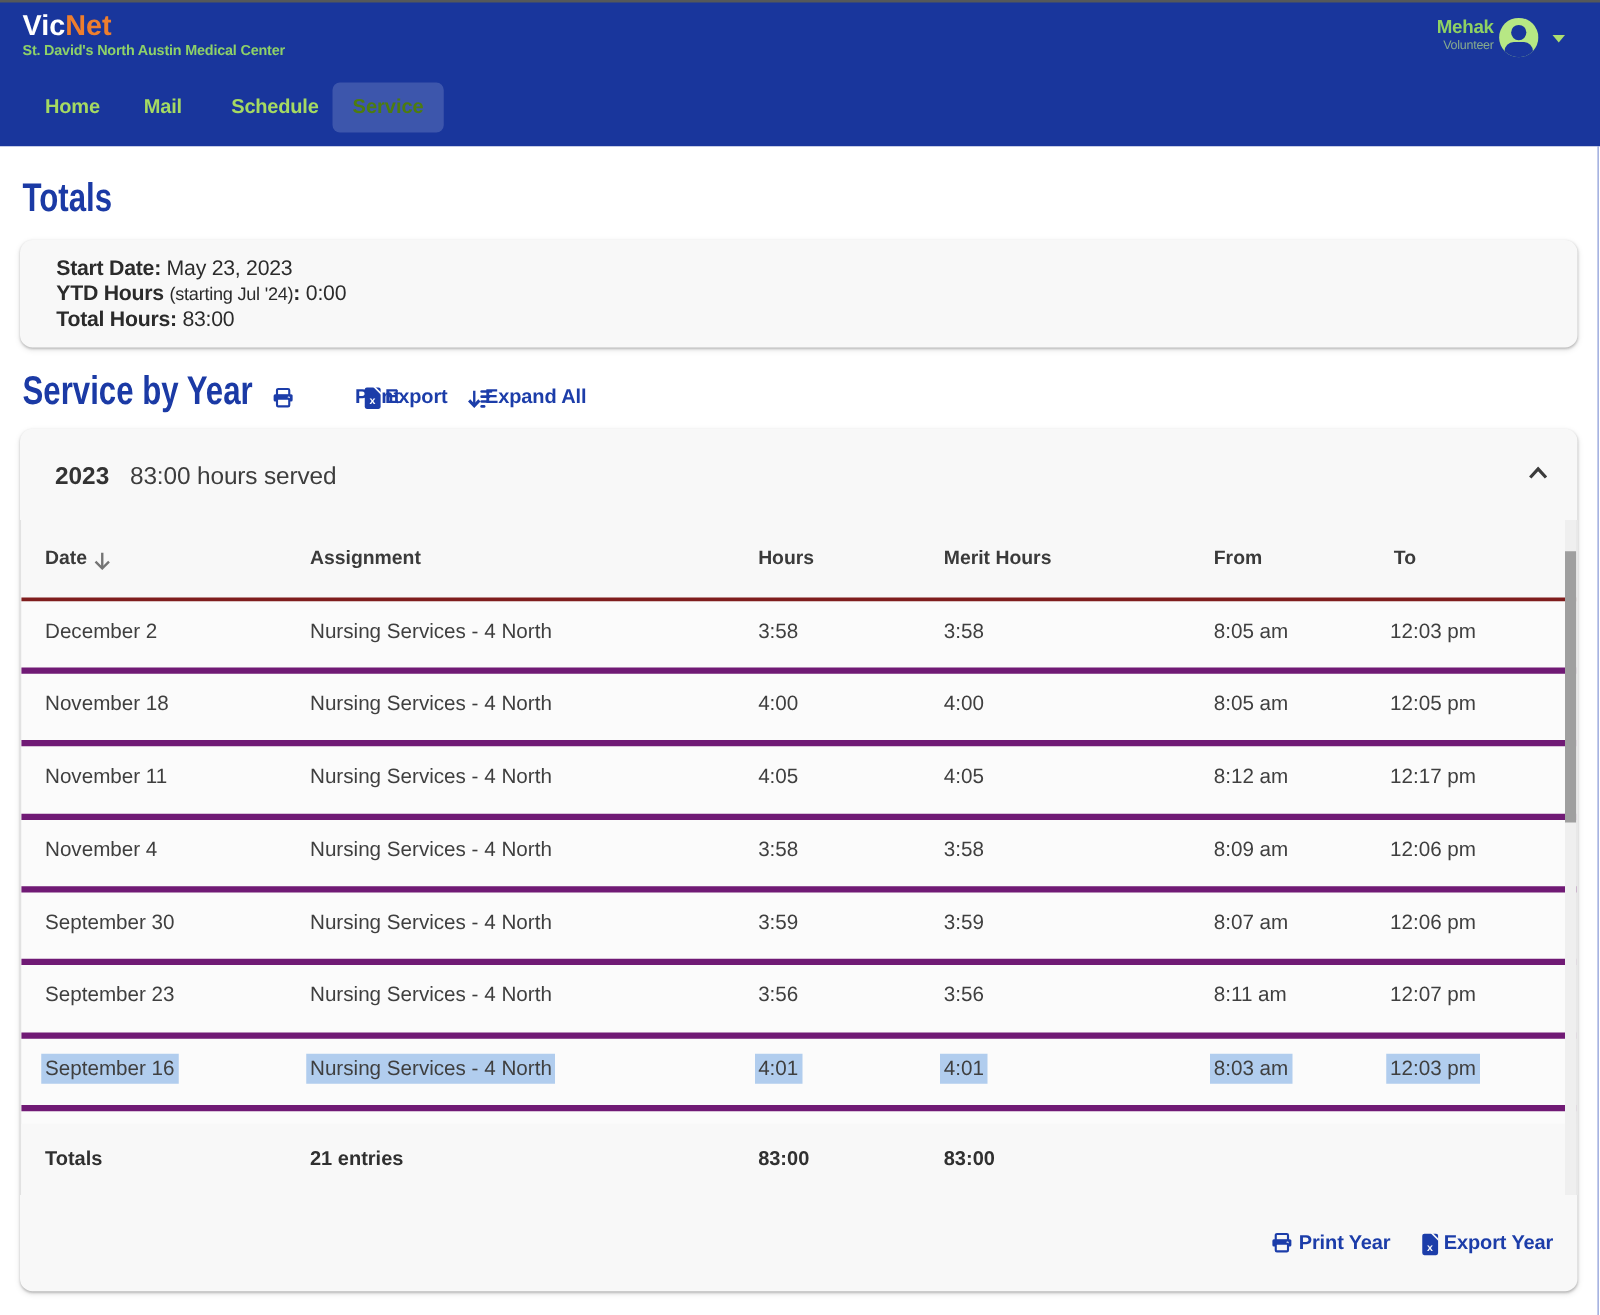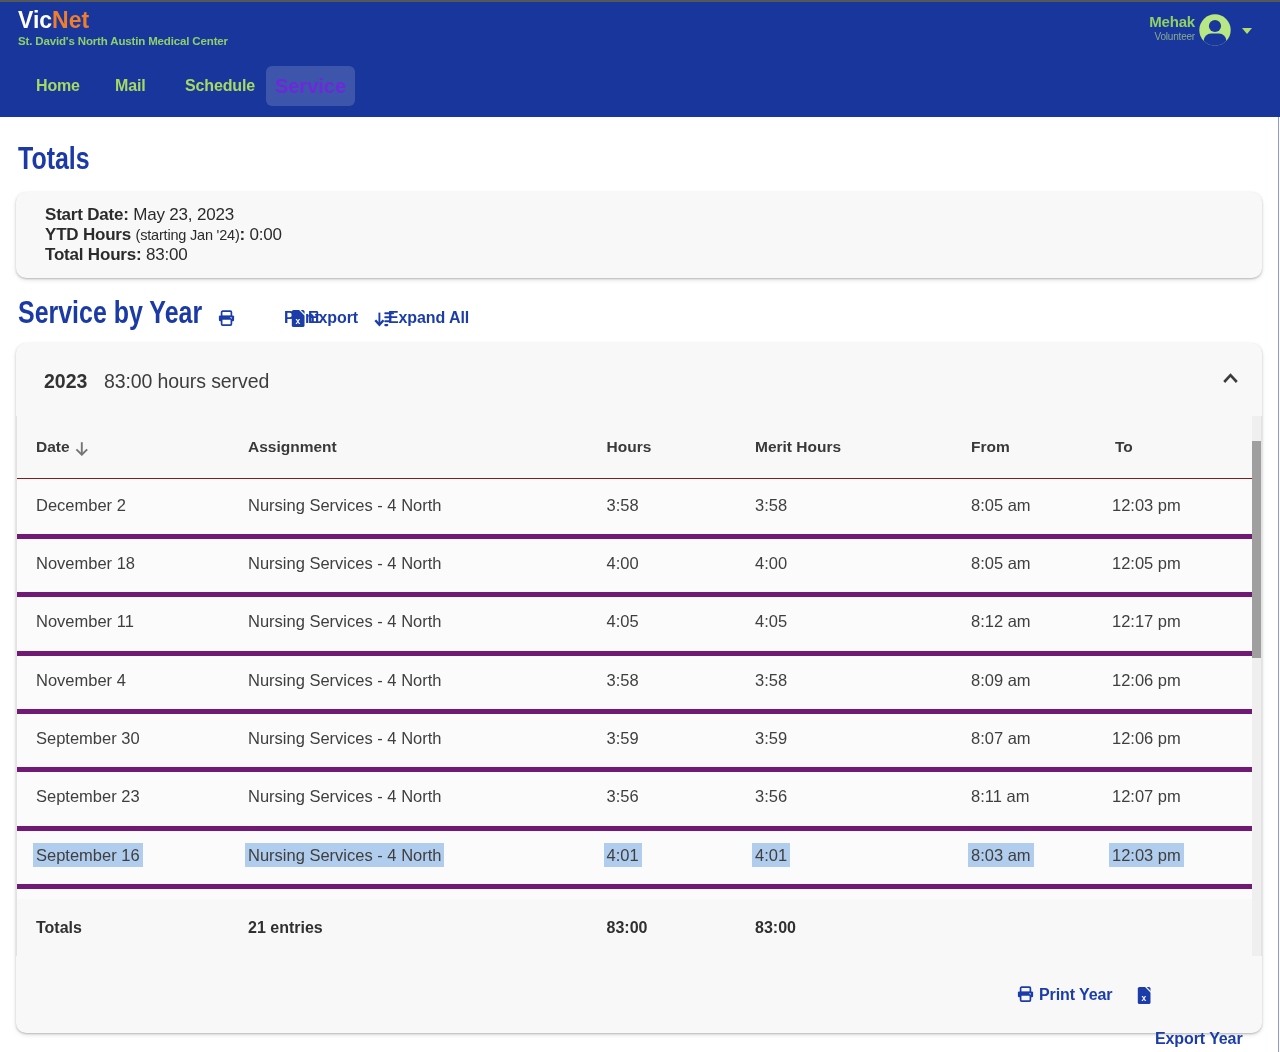--- a/index.html
+++ b/index.html
@@ -6,22 +6,22 @@
   body{width:1280px;height:1052px;position:relative;overflow:hidden;background:#fff;
        font-family:"Liberation Sans",sans-serif;}
   
   #hdr{position:absolute;left:0;top:0;width:1280px;height:117px;background:#19369c;}
   #topstrip{position:absolute;left:0;top:0;width:1280px;height:1.5px;background:#55585a;z-index:9;}
   #logo{position:absolute;left:18px;top:7px;font-size:23px;font-weight:bold;color:#fff;letter-spacing:0;}
   #logo .net{color:#ee7e2e;}
   #sub{position:absolute;left:18px;top:35px;font-size:11.5px;font-weight:bold;color:#8ed168;letter-spacing:-.15px;}
   .nav{position:absolute;font-size:16px;font-weight:bold;color:#a5da62;line-height:40px;top:66px;white-space:nowrap;letter-spacing:-.15px;}
   #svcbtn{position:absolute;left:266px;top:66px;width:89px;height:40px;border-radius:6px;
-          background:rgba(255,255,255,.16);text-align:center;font-size:20px;font-weight:bold;
-          color:#6d28d9;line-height:40px;}
+          background:rgba(255,255,255,.16);text-align:center;font-size:16px;font-weight:bold;
+          color:#4d7c0f;line-height:40px;}
   #mehak{position:absolute;right:85px;top:12.5px;font-size:15px;font-weight:bold;color:#8fd163;letter-spacing:-.2px;}
   #volun{position:absolute;right:85px;top:30.5px;font-size:10px;color:#87ab8d;letter-spacing:-.2px;}
   #caret{position:absolute;left:1242px;top:28px;width:0;height:0;
          border-left:5.5px solid transparent;border-right:5.5px solid transparent;
          border-top:6.3px solid #aede6e;}
   
   .h1{position:absolute;left:18px;font-size:32px;font-weight:bold;color:#1b3aa5;line-height:32px;white-space:nowrap;transform:scaleX(.78);transform-origin:0 50%;}
   .alink{position:absolute;font-size:16px;font-weight:bold;color:#1c3da9;line-height:16px;white-space:nowrap;letter-spacing:-.1px;}
   
   .card{position:absolute;left:16px;width:1246px;background:#f8f8f8;border-radius:10px;
@@ -33,21 +33,21 @@
   #year{position:absolute;left:28px;top:26.5px;font-size:19.5px;font-weight:bold;color:#333;}
   #yearsub{position:absolute;left:88px;top:26.5px;font-size:19.5px;color:#3d3d3d;letter-spacing:-.1px;}
   
   #tbl{position:absolute;left:0;top:73px;width:1244px;height:540px;background:#fbfbfb;
        border-left:1px solid #e2e2e2;border-right:1px solid #e2e2e2;overflow:hidden;}
   .row{position:absolute;left:0;width:1244px;height:57.35px;border-bottom:5px solid #701a75;
        line-height:57.35px;font-size:16.5px;color:#3f3f3f;}
   .row s, #thead s, #tfoot s{position:absolute;text-decoration:none;white-space:nowrap;}
   .c1{left:19px;} .c2{left:231px;} .c3{left:589.5px;} .c4{left:738px;} .c5{left:954px;} .c6{left:1095px;}
   #thead{position:absolute;left:0;top:0;width:1244px;height:62.4px;background:#f8f8f8;
-         border-bottom:1px solid #7f1d1d;line-height:62.4px;font-size:15.5px;font-weight:bold;color:#3a3a3a;z-index:3;}
+         border-bottom:3px solid #7f1d1d;line-height:62.4px;font-size:15.5px;font-weight:bold;color:#3a3a3a;z-index:3;}
   #tfoot{position:absolute;left:0;top:483.3px;width:1244px;height:58.35px;background:#f8f8f8;
          line-height:58.35px;font-size:16px;font-weight:bold;color:#303030;z-index:3;}
   .hl{background:#b1cdee;line-height:24px!important;top:16.7px;padding:0 3px;}
   .hl.c1{left:16px;} .hl.c2{left:228px;} .hl.c3{left:586.5px;} .hl.c4{left:735px;} .hl.c5{left:951px;} .hl.c6{left:1092px;}
   #track{position:absolute;left:1235px;top:0;width:9.4px;height:540px;background:#efefef;z-index:6;}
   #thumb{position:absolute;left:1235px;top:25.3px;width:9.4px;height:216.3px;background:#9f9f9f;z-index:7;}
   #redge{position:absolute;left:1277.5px;top:117px;width:1.5px;height:935px;background:#8b9cd8;}
   svg{position:absolute;}
 </style>
 </head>
@@ -73,21 +73,21 @@
       <circle cx="16" cy="12" r="6.1"></circle>
       <rect x="4.6" y="19.6" width="22.8" height="15" rx="7.5"></rect>
     </g>
   </svg>
   <div id="caret"></div>
 
   <div class="h1" style="top:141.5px;">Totals</div>
   <div class="card" id="card1">
     <div class="txt">
       <b>Start Date:</b> May 23, 2023<br>
-      <b>YTD Hours</b> <span class="sm">(starting Jan '24)</span><b>:</b> 0:00<br>
+      <b>YTD Hours</b> <span class="sm">(starting Jul '24)</span><b>:</b> 0:00<br>
       <b>Total Hours:</b> 83:00
     </div>
   </div>
 
   <div class="h1" style="top:295.5px;">Service by Year</div>
   <svg style="left:218px;top:310px;" width="17" height="17" viewBox="0 0 17 17">
     <rect x="3.6" y="1.2" width="9.8" height="5.4" rx="1" fill="#fff" stroke="#1c3da9" stroke-width="1.7"></rect>
     <rect x="0.9" y="5.4" width="15.2" height="5.8" rx="1.2" fill="#1c3da9"></rect>
     <circle cx="13" cy="8.2" r="0.95" fill="#fff"></circle>
     <rect x="3.6" y="8.9" width="9.8" height="6.2" rx="1" fill="#fff" stroke="#1c3da9" stroke-width="1.7"></rect>
@@ -204,15 +204,15 @@
       <rect x="0.9" y="5.4" width="15.2" height="5.8" rx="1.2" fill="#1c3da9"></rect>
       <circle cx="13" cy="8.2" r="0.95" fill="#f8f8f8"></circle>
       <rect x="3.6" y="8.9" width="9.8" height="6.2" rx="1" fill="#f8f8f8" stroke="#1c3da9" stroke-width="1.7"></rect>
     </svg>
     <div class="alink" style="left:1023px;top:644px;font-size:16px;">Print Year</div>
     <svg style="left:1121px;top:643px;" width="14" height="19" viewBox="0 0 14 19">
       <rect x="0.8" y="0.9" width="12.7" height="17.2" rx="1.7" fill="#1c3da9"></rect>
       <line x1="8" y1="0.1" x2="14.2" y2="6.3" stroke="#f8f8f8" stroke-width="1.25"></line>
       <text x="6.9" y="14.6" font-size="8.5" font-weight="bold" fill="#f8f8f8" text-anchor="middle" font-family="Liberation Sans">x</text>
     </svg>
-    <div class="alink" style="left:1139px;top:644px;font-size:16px;margin-top:44px;">Export Year</div>
+    <div class="alink" style="left:1139px;top:644px;font-size:16px;">Export Year</div>
   </div>
   <div id="redge"></div>
 
 </body></html>

